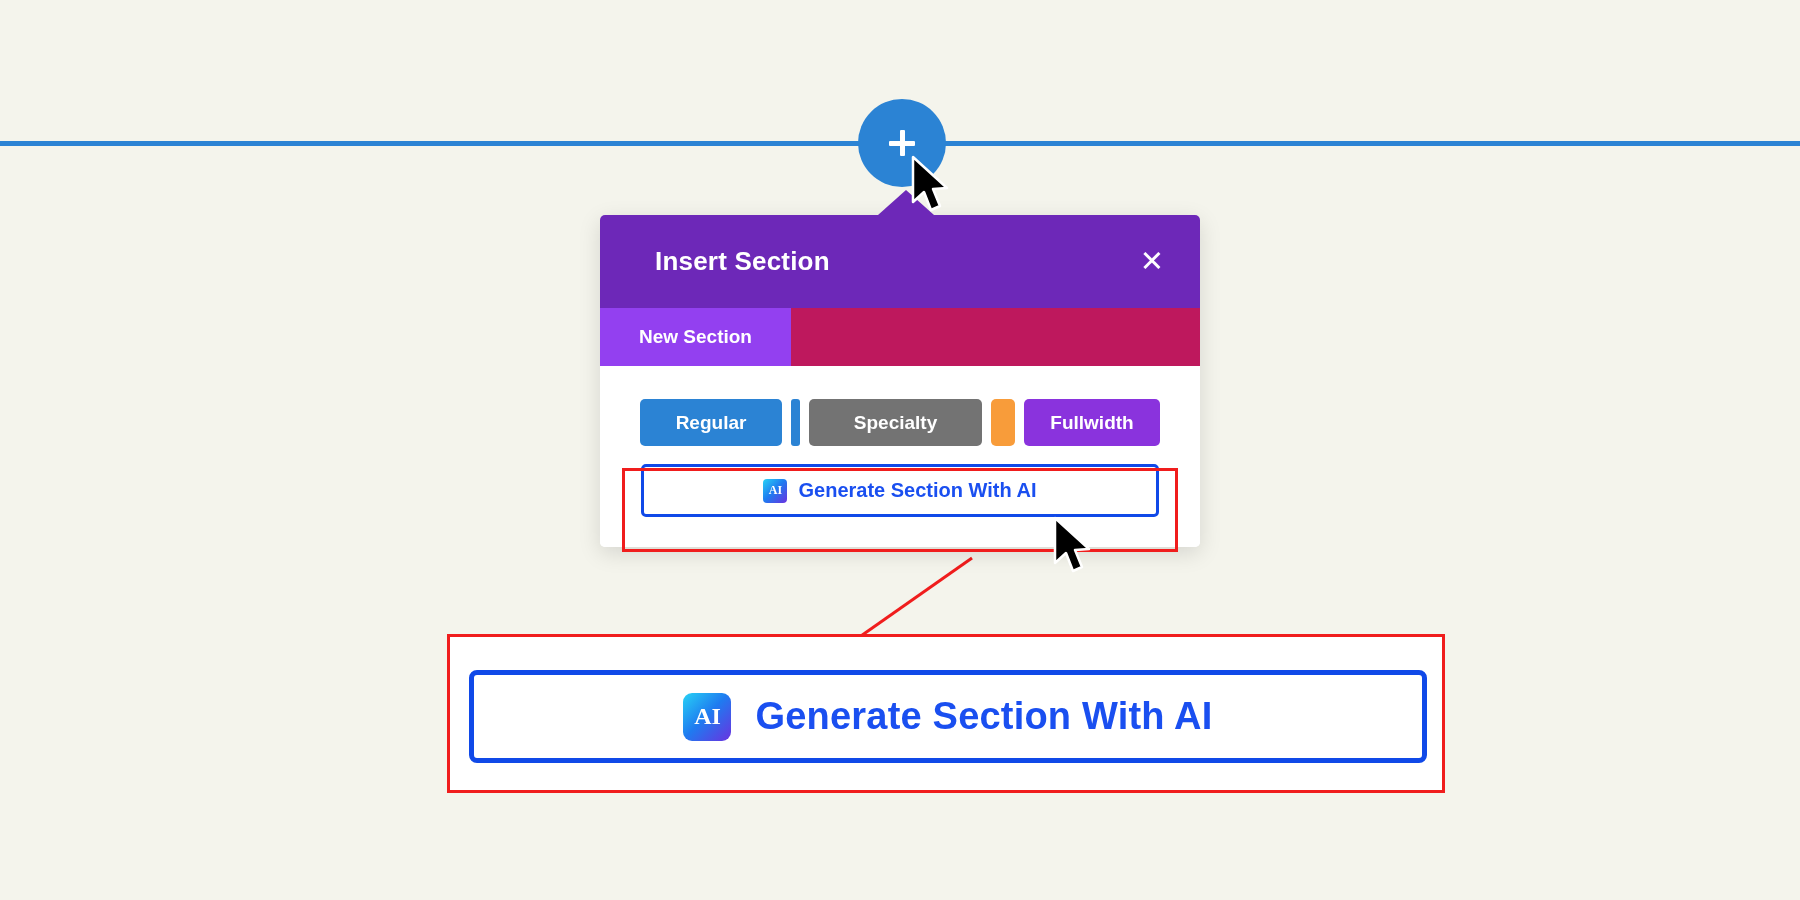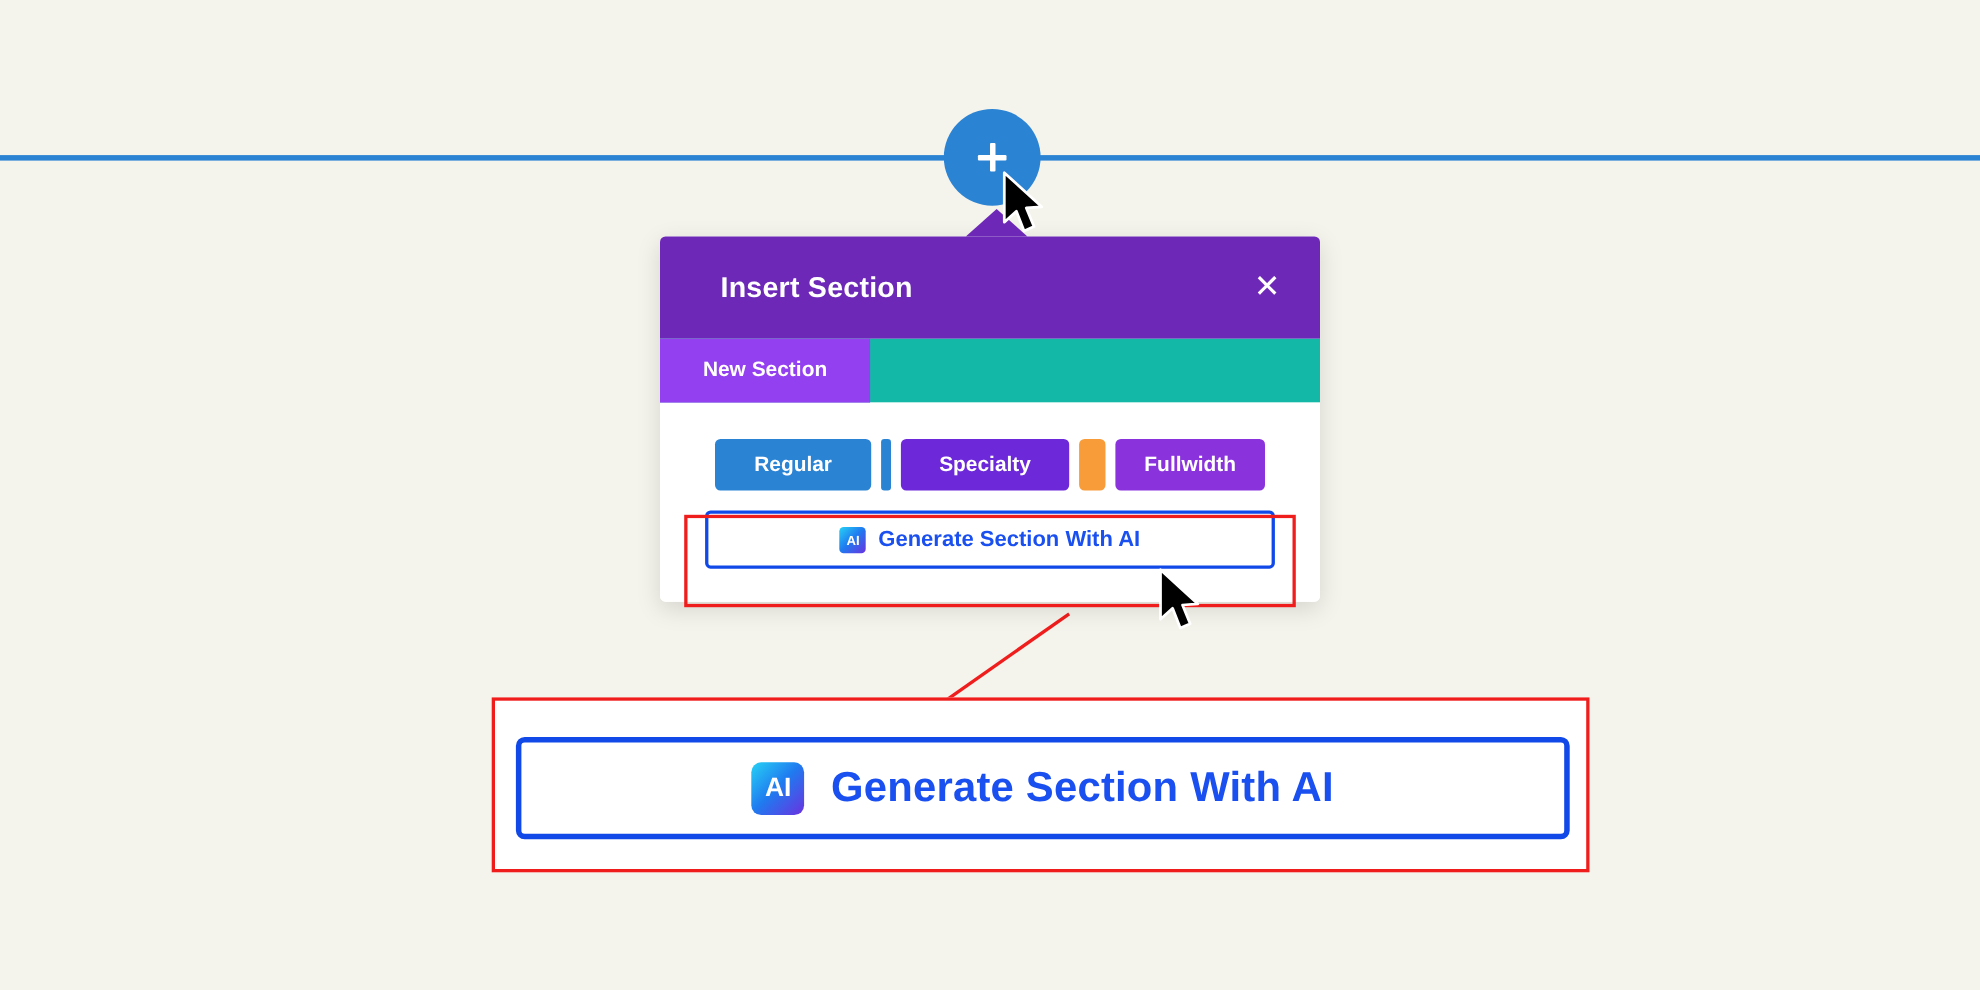--- a/index.html
+++ b/index.html
@@ -103,21 +103,21 @@
     color: #ffffff;
     font-size: 29px;
     line-height: 1;
     font-weight: 400;
     cursor: pointer;
     user-select: none;
   }
 
   #modal-tabs {
     display: flex;
-    background: #14b8a6;
+    background: #be185d;
     height: 58px;
   }
   .modal-tab {
     display: flex;
     align-items: center;
     padding: 0 39px;
     color: #ffffff;
     font-size: 19px;
     font-weight: bold;
     cursor: pointer;
@@ -147,21 +147,21 @@
     font-weight: bold;
     display: flex;
     align-items: center;
     justify-content: center;
     cursor: pointer;
     border: none;
     font-family: "Liberation Sans", sans-serif;
     white-space: nowrap;
   }
   .section-type-btn.regular   { background: #2b83d4; width: 142px; }
-  .section-type-btn.specialty { background: #6d28d9; width: 153px; }
+  .section-type-btn.specialty { background: #737373; width: 173px; }
   .section-type-btn.sliver    { background: #f89c3a; width: 24px; }
   .section-type-btn.fullwidth { background: #8a33dd; width: 136px; }
   .edge-sliver {
     width: 9px;
     height: 47px;
     border-radius: 3px;
     background: #2b83d4;
   }
 
   
@@ -199,20 +199,21 @@
   
   .ai-badge {
     border-radius: 4px;
     background: linear-gradient(135deg, #27d2f5 0%, #1f7bf0 48%, #6a32e0 100%);
     display: flex;
     align-items: center;
     justify-content: center;
     color: #ffffff;
     font-weight: bold;
     flex: none;
+    font-family: Liberation Serif, serif;
   }
   .ai-badge.small {
     width: 24px; height: 24px;
     font-size: 12px;
     border-radius: 4px;
   }
   .ai-badge.large {
     width: 48px; height: 48px;
     font-size: 24px;
     border-radius: 9px;

